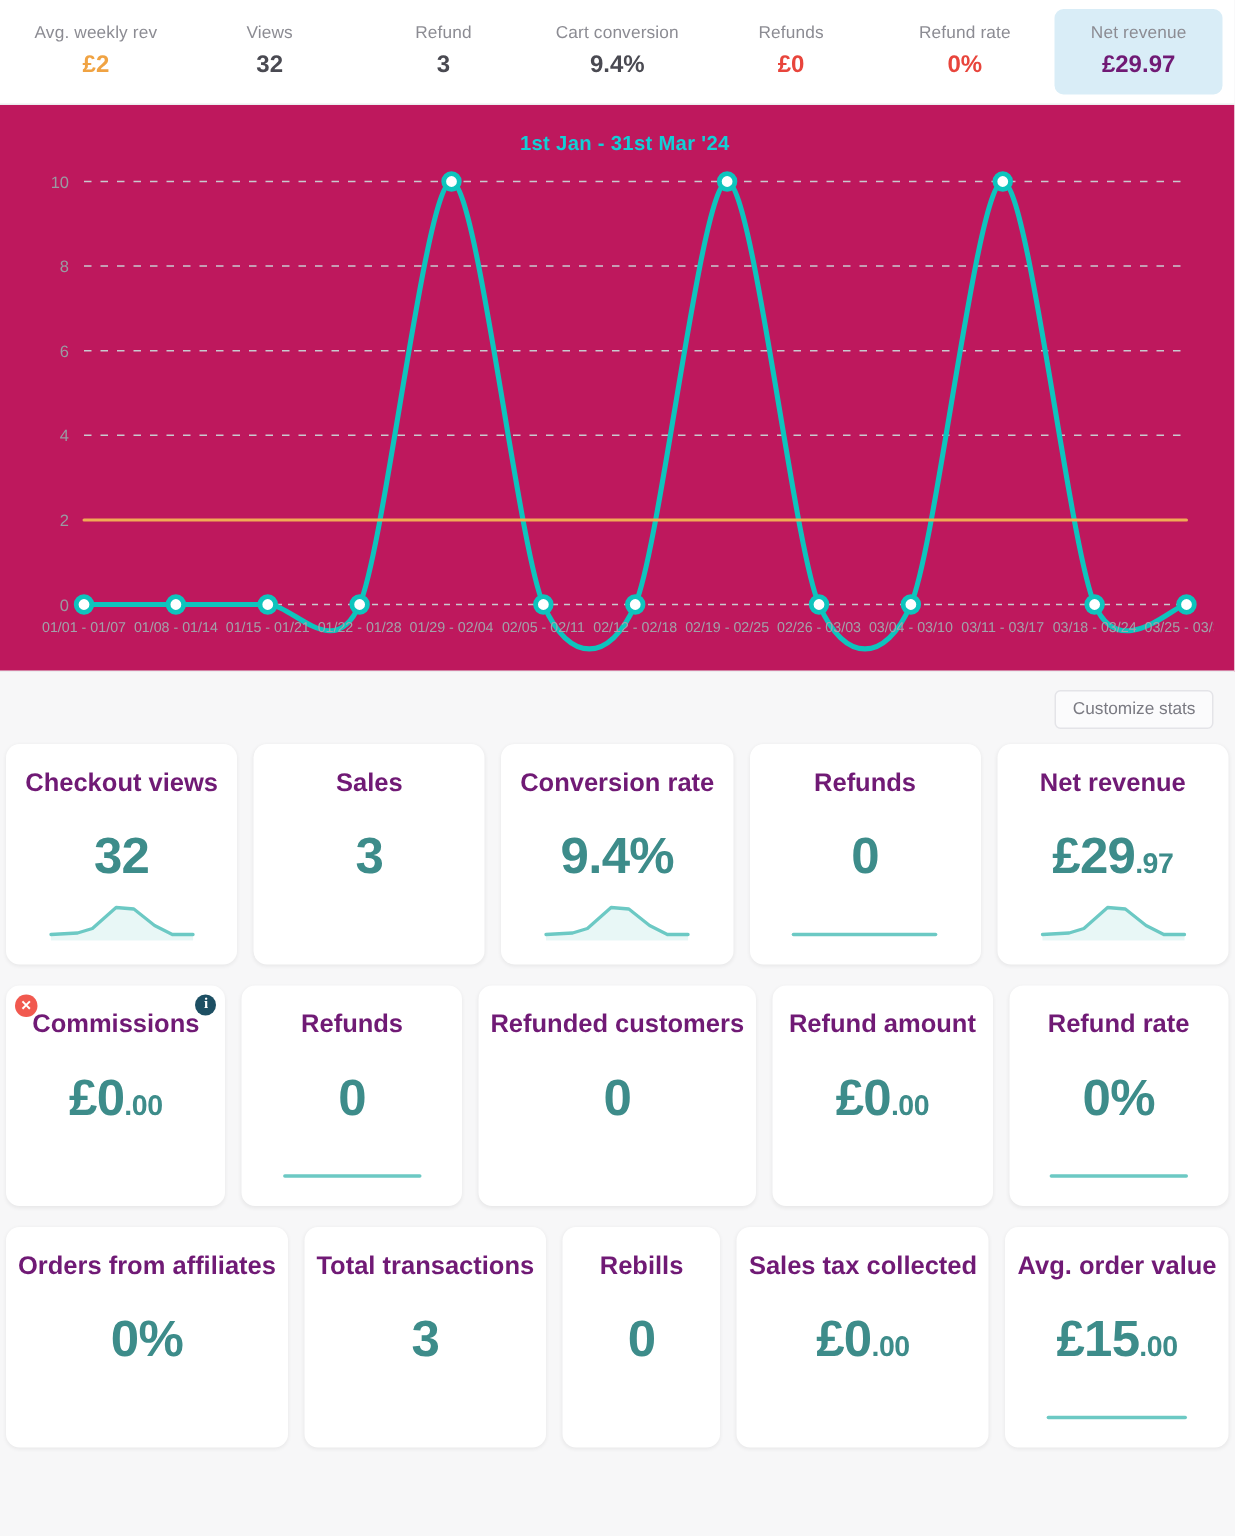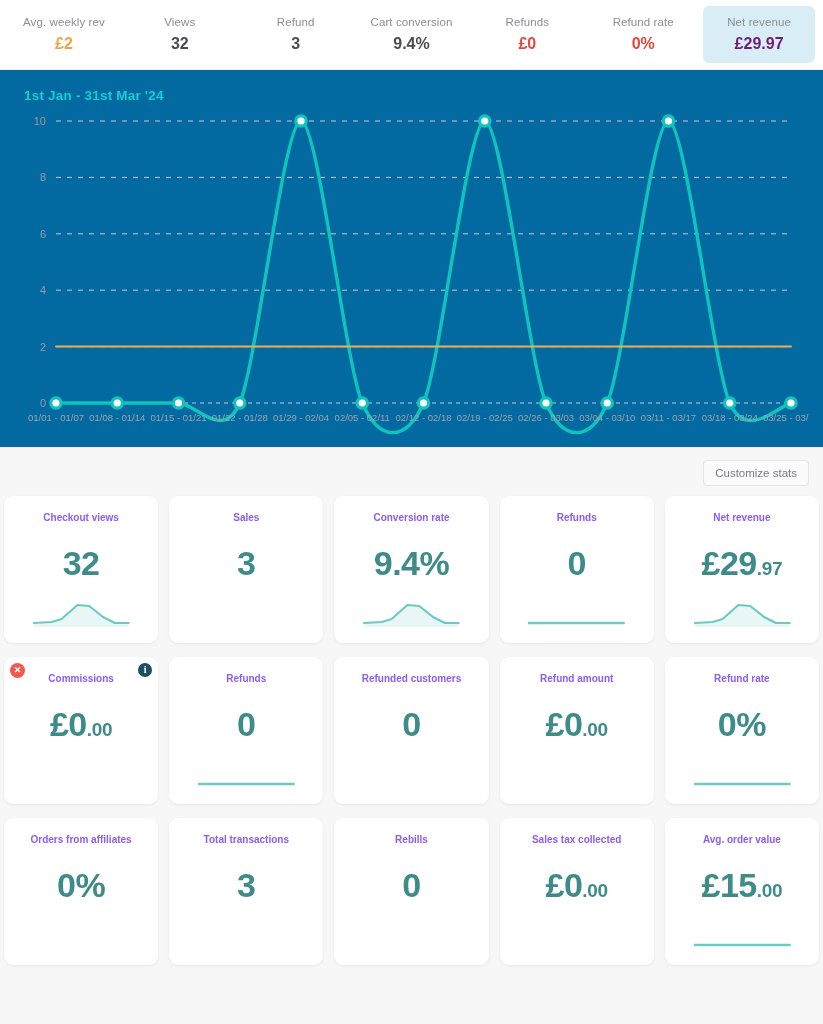--- a/index.html
+++ b/index.html
@@ -43,25 +43,26 @@
     font-weight: bold;
     color: #4a4a52;
     white-space: nowrap;
   }
   .v-orange { color: #f0a343; }
   .v-red    { color: #e8453c; }
   .v-teal   { color: #701a75; }
 
   
   .chart-card {
-    background: #0369a1;
+    background: #be185d;
     margin: 0;
     padding: 18px 14px 6px 14px;
     border-bottom: 1px solid #ececee;
     height: 378px;
+    text-align: center;
   }
   .chart-title {
     font-size: 13.5px;
     font-weight: bold;
     color: #12cfd6;
     margin: 0 0 6px 10px;
     letter-spacing: .2px;
   }
   .chart-wrap { position: relative; width: 100%; height: 330px; }
   .chart-wrap svg { display: block; width: 100%; height: 100%; }
@@ -97,23 +98,23 @@
     background: #ffffff;
     border-radius: 9px;
     height: 147px;
     padding: 16px 8px 10px 8px;
     display: flex;
     flex-direction: column;
     align-items: center;
     box-shadow: 0 1px 3px rgba(0,0,0,.07);
   }
   .stat-label {
-    font-size: 10px;
-    font-weight: bold;
-    color: #8b5cf6;
+    font-size: 17px;
+    font-weight: bold;
+    color: #701a75;
     text-align: center;
     line-height: 1.2;
     white-space: nowrap;
   }
   .stat-value {
     font-size: 34px;
     font-weight: bold;
     color: #3d8c8a;
     margin-top: 22px;
     line-height: 1;

